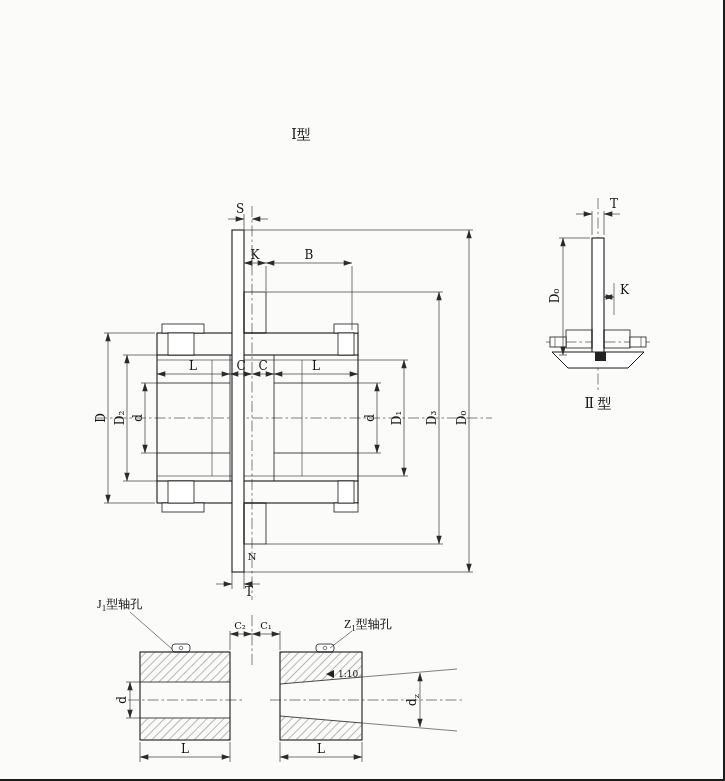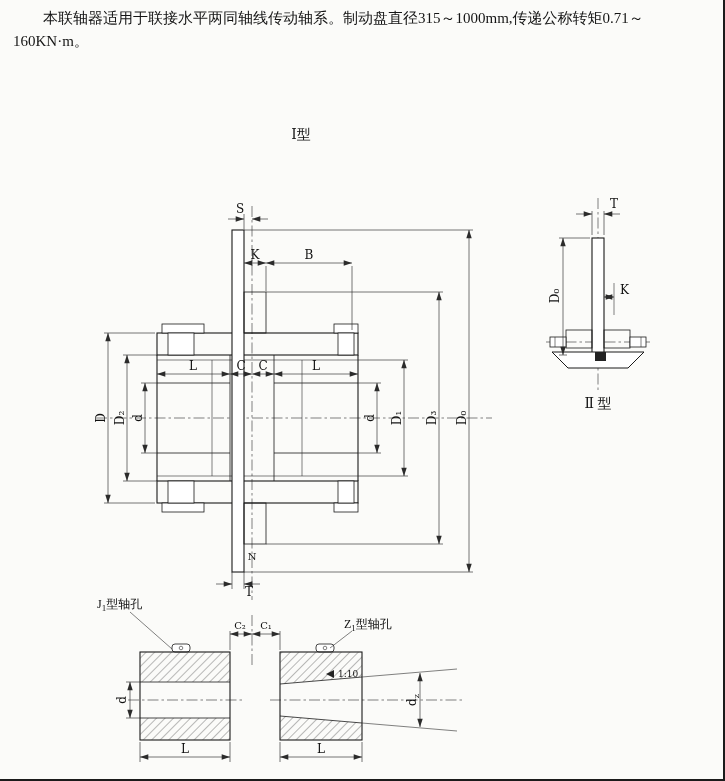--- a/index.html
+++ b/index.html
@@ -22,24 +22,20 @@
   .small{font:10px "DejaVu Serif","Liberation Serif",serif}
   .tiny{font:9px "DejaVu Serif","Liberation Serif",serif}
   .cap{font:14px "Liberation Serif","DejaVu Serif",serif}
   .cjk{font:12px "Liberation Serif","DejaVu Serif",serif}
 </style>
 </head>
 <body>
 
 <div id="page">
 
-  <div class="intro">
-    <span>本联轴器适用于联接水平两同轴线传动轴系。制动盘直径315～1000mm,传递公称转矩0.71～</span><br>
-    <span>160KN·m。</span>
-  </div>
 
   <svg width="725" height="781" viewBox="0 0 725 781">
     <defs>
       <marker id="arr" viewBox="0 0 8 8" refX="7.6" refY="4" markerWidth="9" markerHeight="9" markerUnits="userSpaceOnUse" orient="auto-start-reverse">
         <path d="M0.2,1.6 L7.8,4 L0.2,6.4 Z" fill="#2b2b2b"></path>
       </marker>
       <pattern id="h1" width="6" height="6" patternUnits="userSpaceOnUse" patternTransform="rotate(45)">
         <line x1="0" y1="0" x2="0" y2="6" stroke="#3a3a3a" stroke-width="0.7"></line>
       </pattern>
       <pattern id="h2" width="3.6" height="3.6" patternUnits="userSpaceOnUse" patternTransform="rotate(45)">

